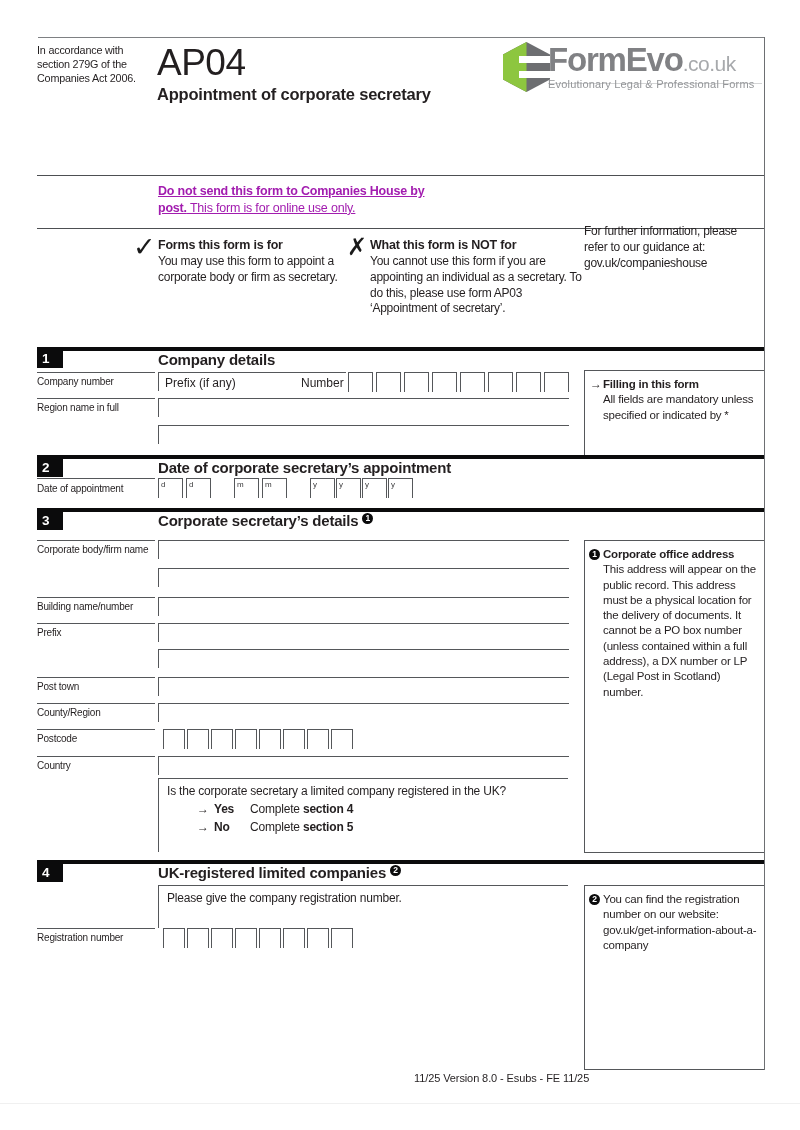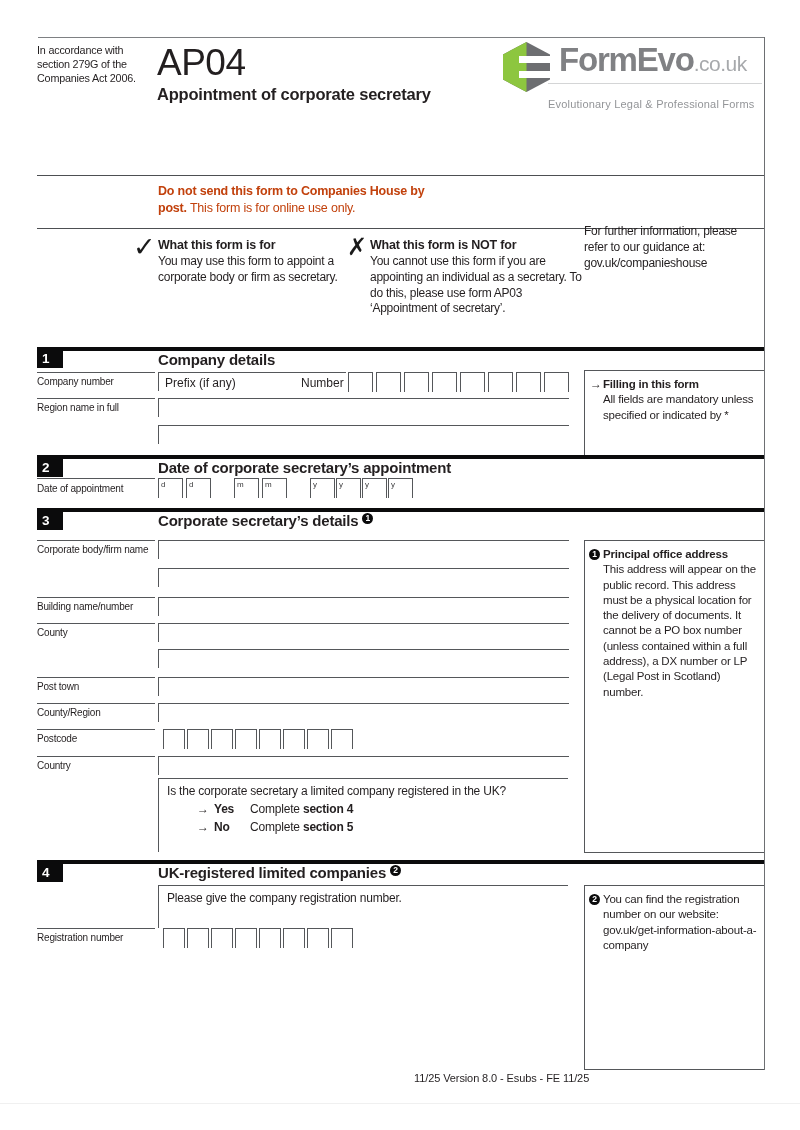--- a/index.html
+++ b/index.html
@@ -33,21 +33,21 @@
             letter-spacing:0;}
   .notemark.sup{position:relative;top:-5px;margin-left:4px;}
   .sb-mark{position:absolute;left:4px;top:8px;}
   .sb-arrow{position:absolute;left:5px;top:6px;font-weight:bold;font-size:12px;}
   .qbox{position:absolute;left:158px;top:778px;width:410px;height:74px;box-sizing:border-box;
         border-top:1px solid #55575a;border-left:1px solid #55575a;padding:5px 0 0 8px;}
   .qtext{font-size:12px;letter-spacing:-0.2px;}
   .qrow{display:flex;margin:4px 0 0 30px;font-size:12px;letter-spacing:-0.2px;}
   .qarrow{width:17px;font-weight:bold;}
   .qlabel{width:36px;font-weight:bold;}
-  .red{color:#c2410c;}
+  .red{color:#a21caf;text-decoration:underline;}
   .warn{position:absolute;left:158px;top:183px;font-size:12.5px;line-height:1.35;letter-spacing:-0.2px;}
   .footer{position:absolute;top:1072px;left:414px;width:350px;font-size:11px;letter-spacing:-0.1px;}
   .brand{font-size:33px;color:#808184;letter-spacing:-1.2px;font-weight:bold;}
   .brand-domain{font-size:21px;color:#a7a9ac;letter-spacing:-0.5px;font-weight:normal;}
   .tagline{font-size:11px;color:#939598;letter-spacing:0.2px;white-space:nowrap;}
 </style>
 </head>
 <body>
 
 <div id="page">
@@ -62,36 +62,36 @@
   <div class="abs" style="left:503px;top:40px;width:261px;height:58px;">
     <span class="abs" style="left:0;top:2px;">
       <svg width="47" height="50" viewBox="0 0 47 50">
         <polygon points="23.5,0 47,12.5 47,37.5 23.5,50 0,37.5 0,12.5" fill="#6d6e71"></polygon>
         <polygon points="23.5,0 23.5,50 0,37.5 0,12.5" fill="#8dc63f"></polygon>
         <rect x="16" y="14" width="31" height="7" fill="#ffffff"></rect>
         <rect x="16" y="29" width="31" height="7" fill="#ffffff"></rect>
         <polygon points="16,21 24,21 24,29 16,29" fill="#ffffff" opacity="0.0"></polygon>
       </svg>
     </span>
-    <div class="abs" style="left:56px;top:1px;white-space:nowrap;">
+    <div class="abs" style="left:45px;top:1px;white-space:nowrap;">
       <span class="brand">FormEvo</span><span class="brand-domain">.co.uk</span>
     </div>
     <div class="abs" style="left:45px;top:43px;width:214px;border-top:1px solid #d4d5d6;"></div>
-    <div class="abs tagline" style="left:45px;top:58px;">Evolutionary Legal &amp; Professional Forms</div>
+    <div class="abs tagline" style="left:45px;top:38px;">Evolutionary Legal &amp; Professional Forms</div>
   </div>
 
   <div class="hline" style="left:37px;top:175px;width:727px;border-top-color:#4d4f52;"></div>
   <div class="warn red">
     <b>Do not send this form to Companies House by</b><br>
     <b>post.</b><span> This form is for online use only.</span>
   </div>
   <div class="hline" style="left:37px;top:228px;width:727px;border-top-color:#4d4f52;"></div>
 
   <div class="bigicon" style="left:133px;top:234px;font-size:27px;">✓</div>
-  <div class="coltitle" style="left:158px;top:238px;">What this form is for</div>
+  <div class="coltitle" style="left:158px;top:238px;">Forms this form is for</div>
   <div class="colbody" style="left:158px;top:254px;width:192px;">You may use this form to appoint a corporate body or firm as secretary.</div>
 
   <div class="bigicon" style="left:347px;top:235px;font-size:24px;">✗</div>
   <div class="coltitle" style="left:370px;top:238px;">What this form is NOT for</div>
   <div class="colbody" style="left:370px;top:254px;width:212px;">You cannot use this form if you are appointing an individual as a secretary. To do this, please use form AP03 ‘Appointment of secretary’.</div>
 
   <div class="colbody" style="left:584px;top:224px;width:178px;">For further information, please refer to our guidance at: gov.uk/companieshouse</div>
 
   <div class="bar" style="top:347px;"></div>
   <div class="numbox" style="top:349px;">1</div>
@@ -161,21 +161,21 @@
   <div class="lrule" style="top:540px;"></div>
   <div class="label" style="top:544px;">Corporate body/firm name</div>
   <div class="field" style="top:540px;"></div>
   <div class="field" style="top:568px;"></div>
 
   <div class="lrule" style="top:597px;"></div>
   <div class="label" style="top:601px;">Building name/number</div>
   <div class="field" style="top:597px;"></div>
 
   <div class="lrule" style="top:623px;"></div>
-  <div class="label" style="top:627px;">County</div>
+  <div class="label" style="top:627px;">Prefix</div>
   <div class="field" style="top:623px;"></div>
   <div class="field" style="top:649px;"></div>
 
   <div class="lrule" style="top:677px;"></div>
   <div class="label" style="top:681px;">Post town</div>
   <div class="field" style="top:677px;"></div>
 
   <div class="lrule" style="top:703px;"></div>
   <div class="label" style="top:707px;">County/Region</div>
   <div class="field" style="top:703px;"></div>
@@ -204,21 +204,21 @@
     </div>
     <div class="qrow">
       <span class="qarrow">→</span>
       <span class="qlabel">No</span>
       <span><span>Complete </span><b>section 5</b></span>
     </div>
   </div>
 
   <div class="sidebox closed" style="top:540px;height:313px;">
     <span class="notemark sb-mark">1</span>
-    <div class="sb-title">Principal office address</div>
+    <div class="sb-title">Corporate office address</div>
     <p class="sb-p">This address will appear on the public record. This address must be a physical location for the delivery of documents. It cannot be a PO box number (unless contained within a full address), a DX number or LP (Legal Post in Scotland) number.</p>
   </div>
 
   <div class="bar" style="top:860px;"></div>
   <div class="numbox" style="top:863px;">4</div>
   <div class="sechead" style="top:864px;"><span>UK-registered limited companies</span><span class="notemark sup">2</span></div>
 
   <div class="abs" style="left:158px;top:885px;width:410px;height:43px;box-sizing:border-box;
        border-top:1px solid #55575a;border-left:1px solid #55575a;padding:5px 0 0 8px;">
     <div class="qtext">Please give the company registration number.</div>

